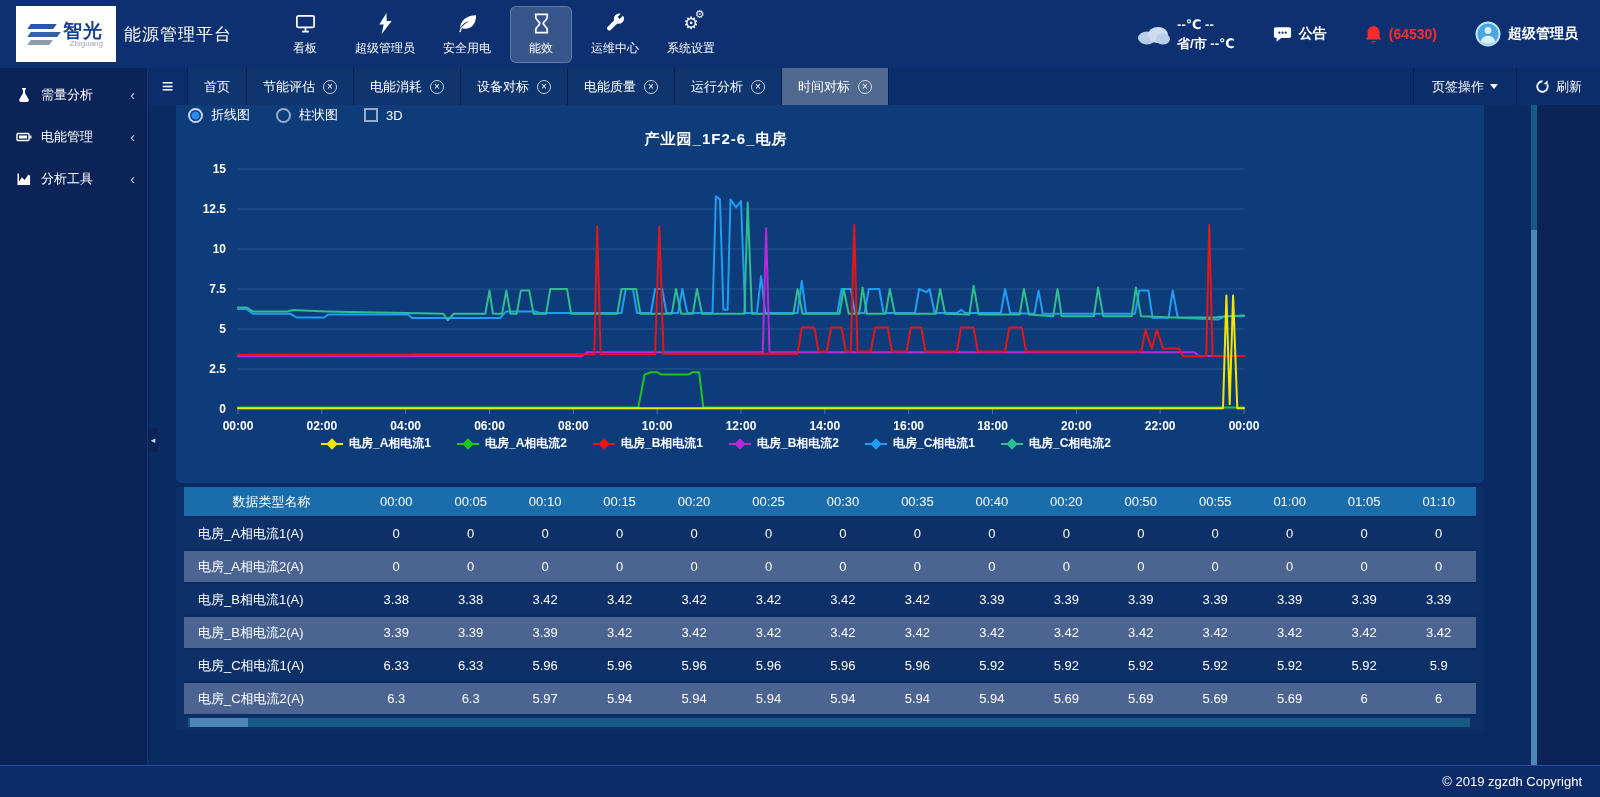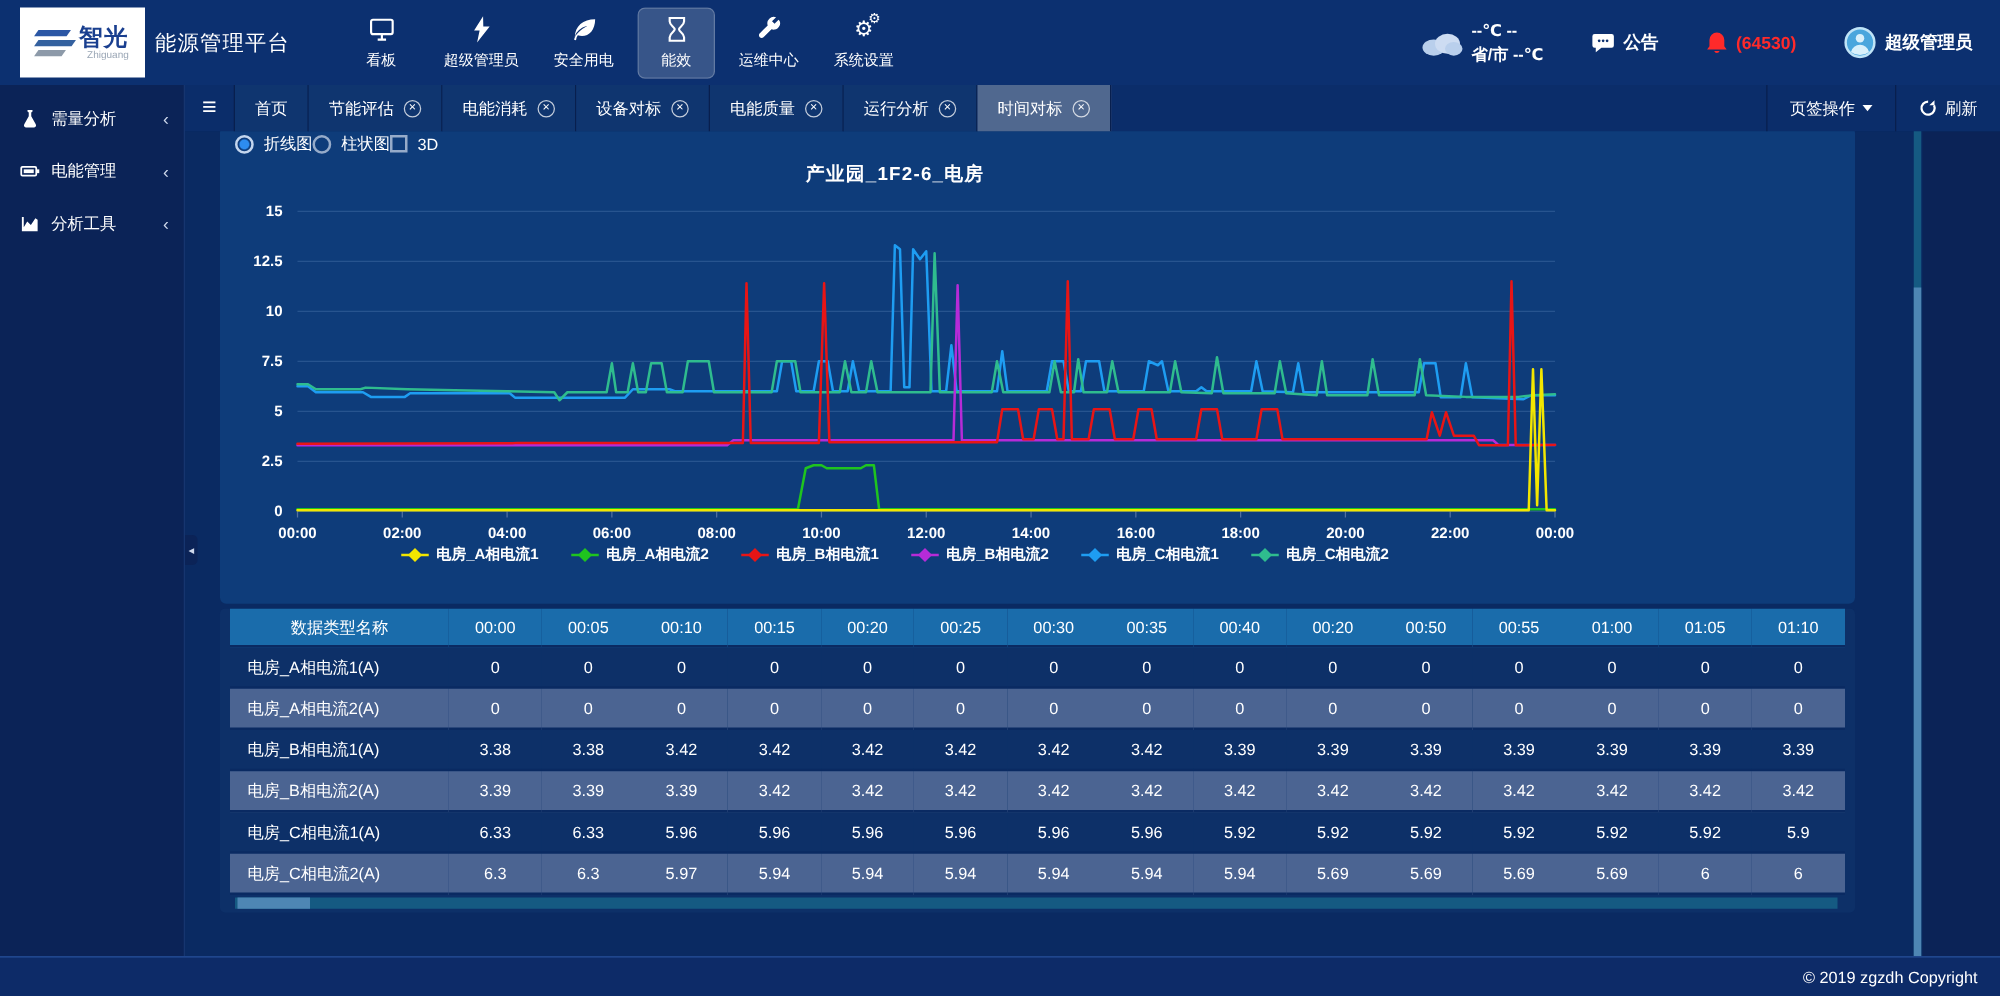--- a/index.html
+++ b/index.html
@@ -48,21 +48,21 @@
   .tab-op { display:flex; align-items:center; gap:6px; padding:0 18px; border-left:1px solid #081f4e; cursor:pointer; font-size:13px; }
   .caret { width:0; height:0; border-left:4px solid transparent; border-right:4px solid transparent; border-top:5px solid #fff; }
 
   
   .content { position:absolute; left:148px; top:105px; right:0; bottom:32px; background:#0a2a62; }
   .right-gutter { position:absolute; left:1538px; top:105px; right:0; bottom:32px; background:#0b2357; }
   .vscroll { position:absolute; left:1531px; top:105px; width:6px; bottom:32px; background:#155a82; z-index:26; }
   .vscroll .thumb { position:absolute; left:0; right:0; top:125px; bottom:0; background:#4e86b4; cursor:pointer; }
 
   .chart-panel { position:absolute; left:28px; top:-4px; width:1308px; height:382px; background:#0e3c7a; border-radius:5px; }
-  .ctl-row { position:absolute; left:12px; top:5px; display:flex; align-items:center; }
+  .ctl-row { position:absolute; left:12px; top:5px; display:flex; align-items:center; gap:26px; }
   .ctl { display:flex; align-items:center; gap:8px; cursor:pointer; }
   .radio { width:15px; height:15px; border:2px solid #96abc9; border-radius:50%; background:transparent; }
   .radio.on { border-color:#c4d6ee; background:radial-gradient(circle,#2d8cf0 0 44%,#0f3e7e 58%,#0f3e7e 100%); }
   .checkbox { width:14px; height:14px; border:2px solid #96abc9; background:transparent; }
   .chart-title { position:absolute; left:0; top:29px; width:1080px; text-align:center; font-size:15px; font-weight:bold; letter-spacing:1px; }
   .chart-svg { position:absolute; left:0; top:54px; }
   .legend { position:absolute; left:0; top:334px; width:1080px; display:flex; justify-content:center; gap:26px; }
   .legend-item { display:flex; align-items:center; gap:6px; cursor:pointer; font-size:12px; font-weight:bold; }
   .lg-mark { position:relative; width:22px; height:10px; }
   .lg-mark .ln { position:absolute; left:0; right:0; top:4px; height:2px; }

